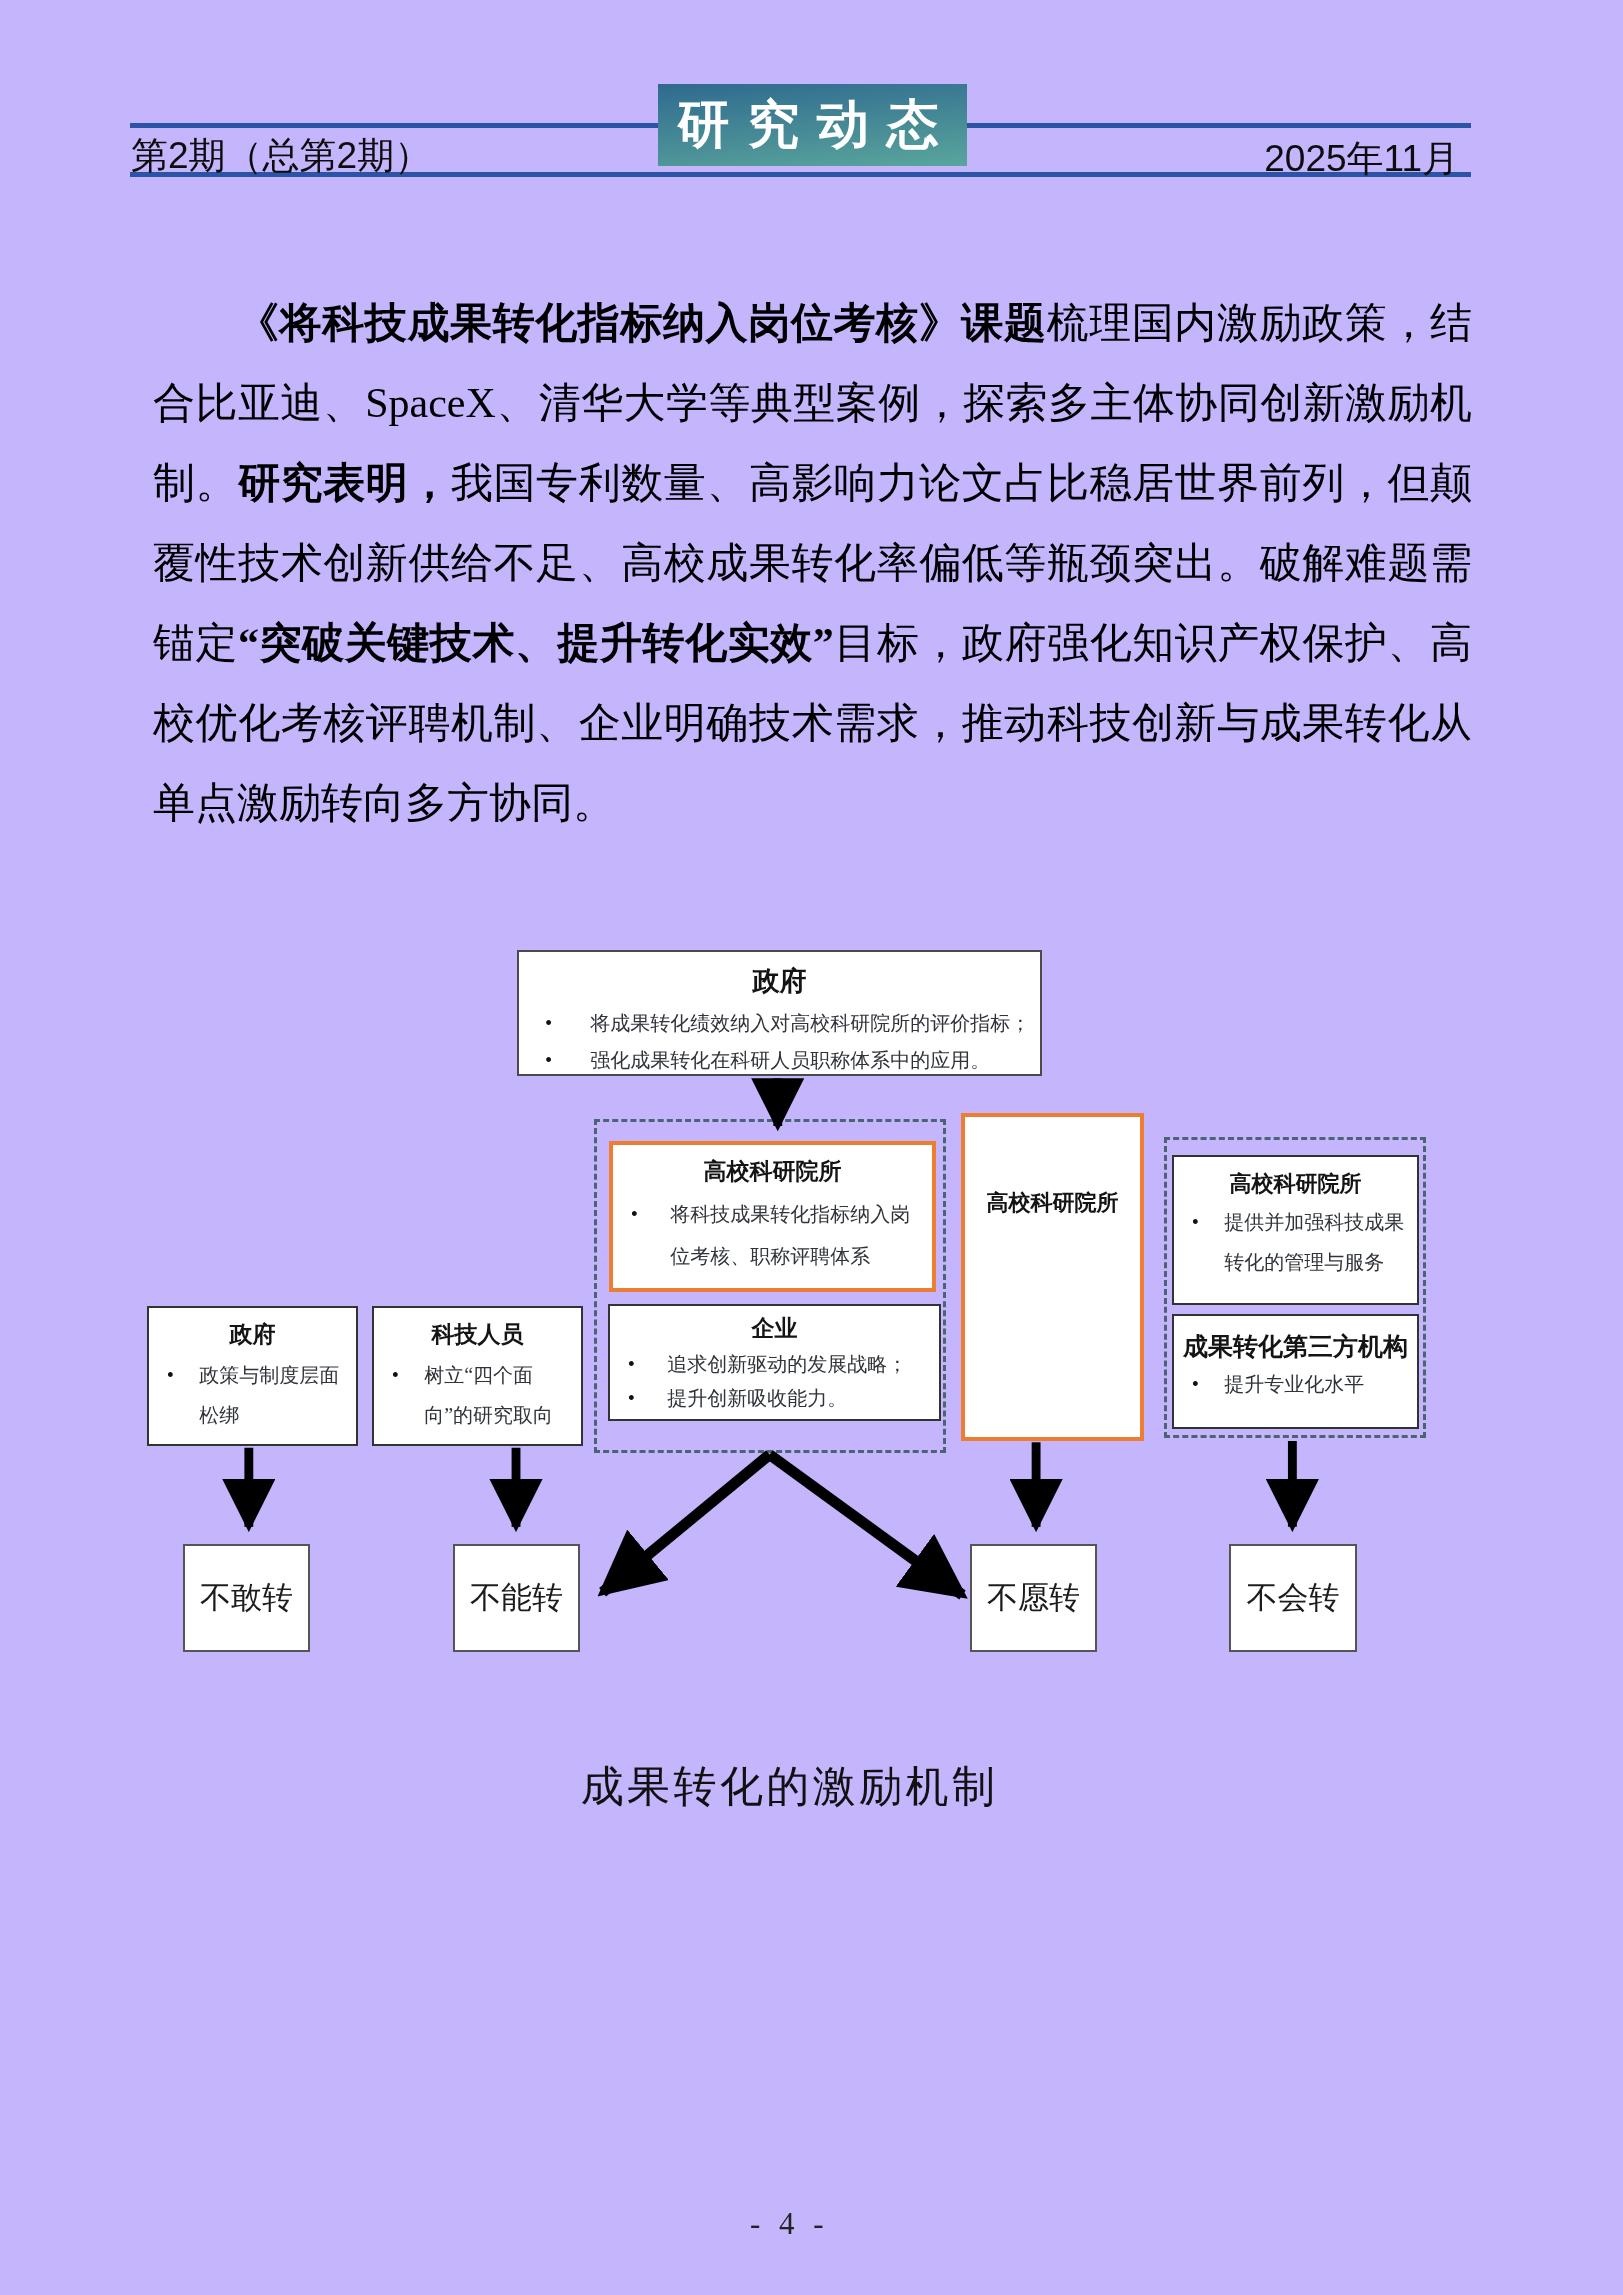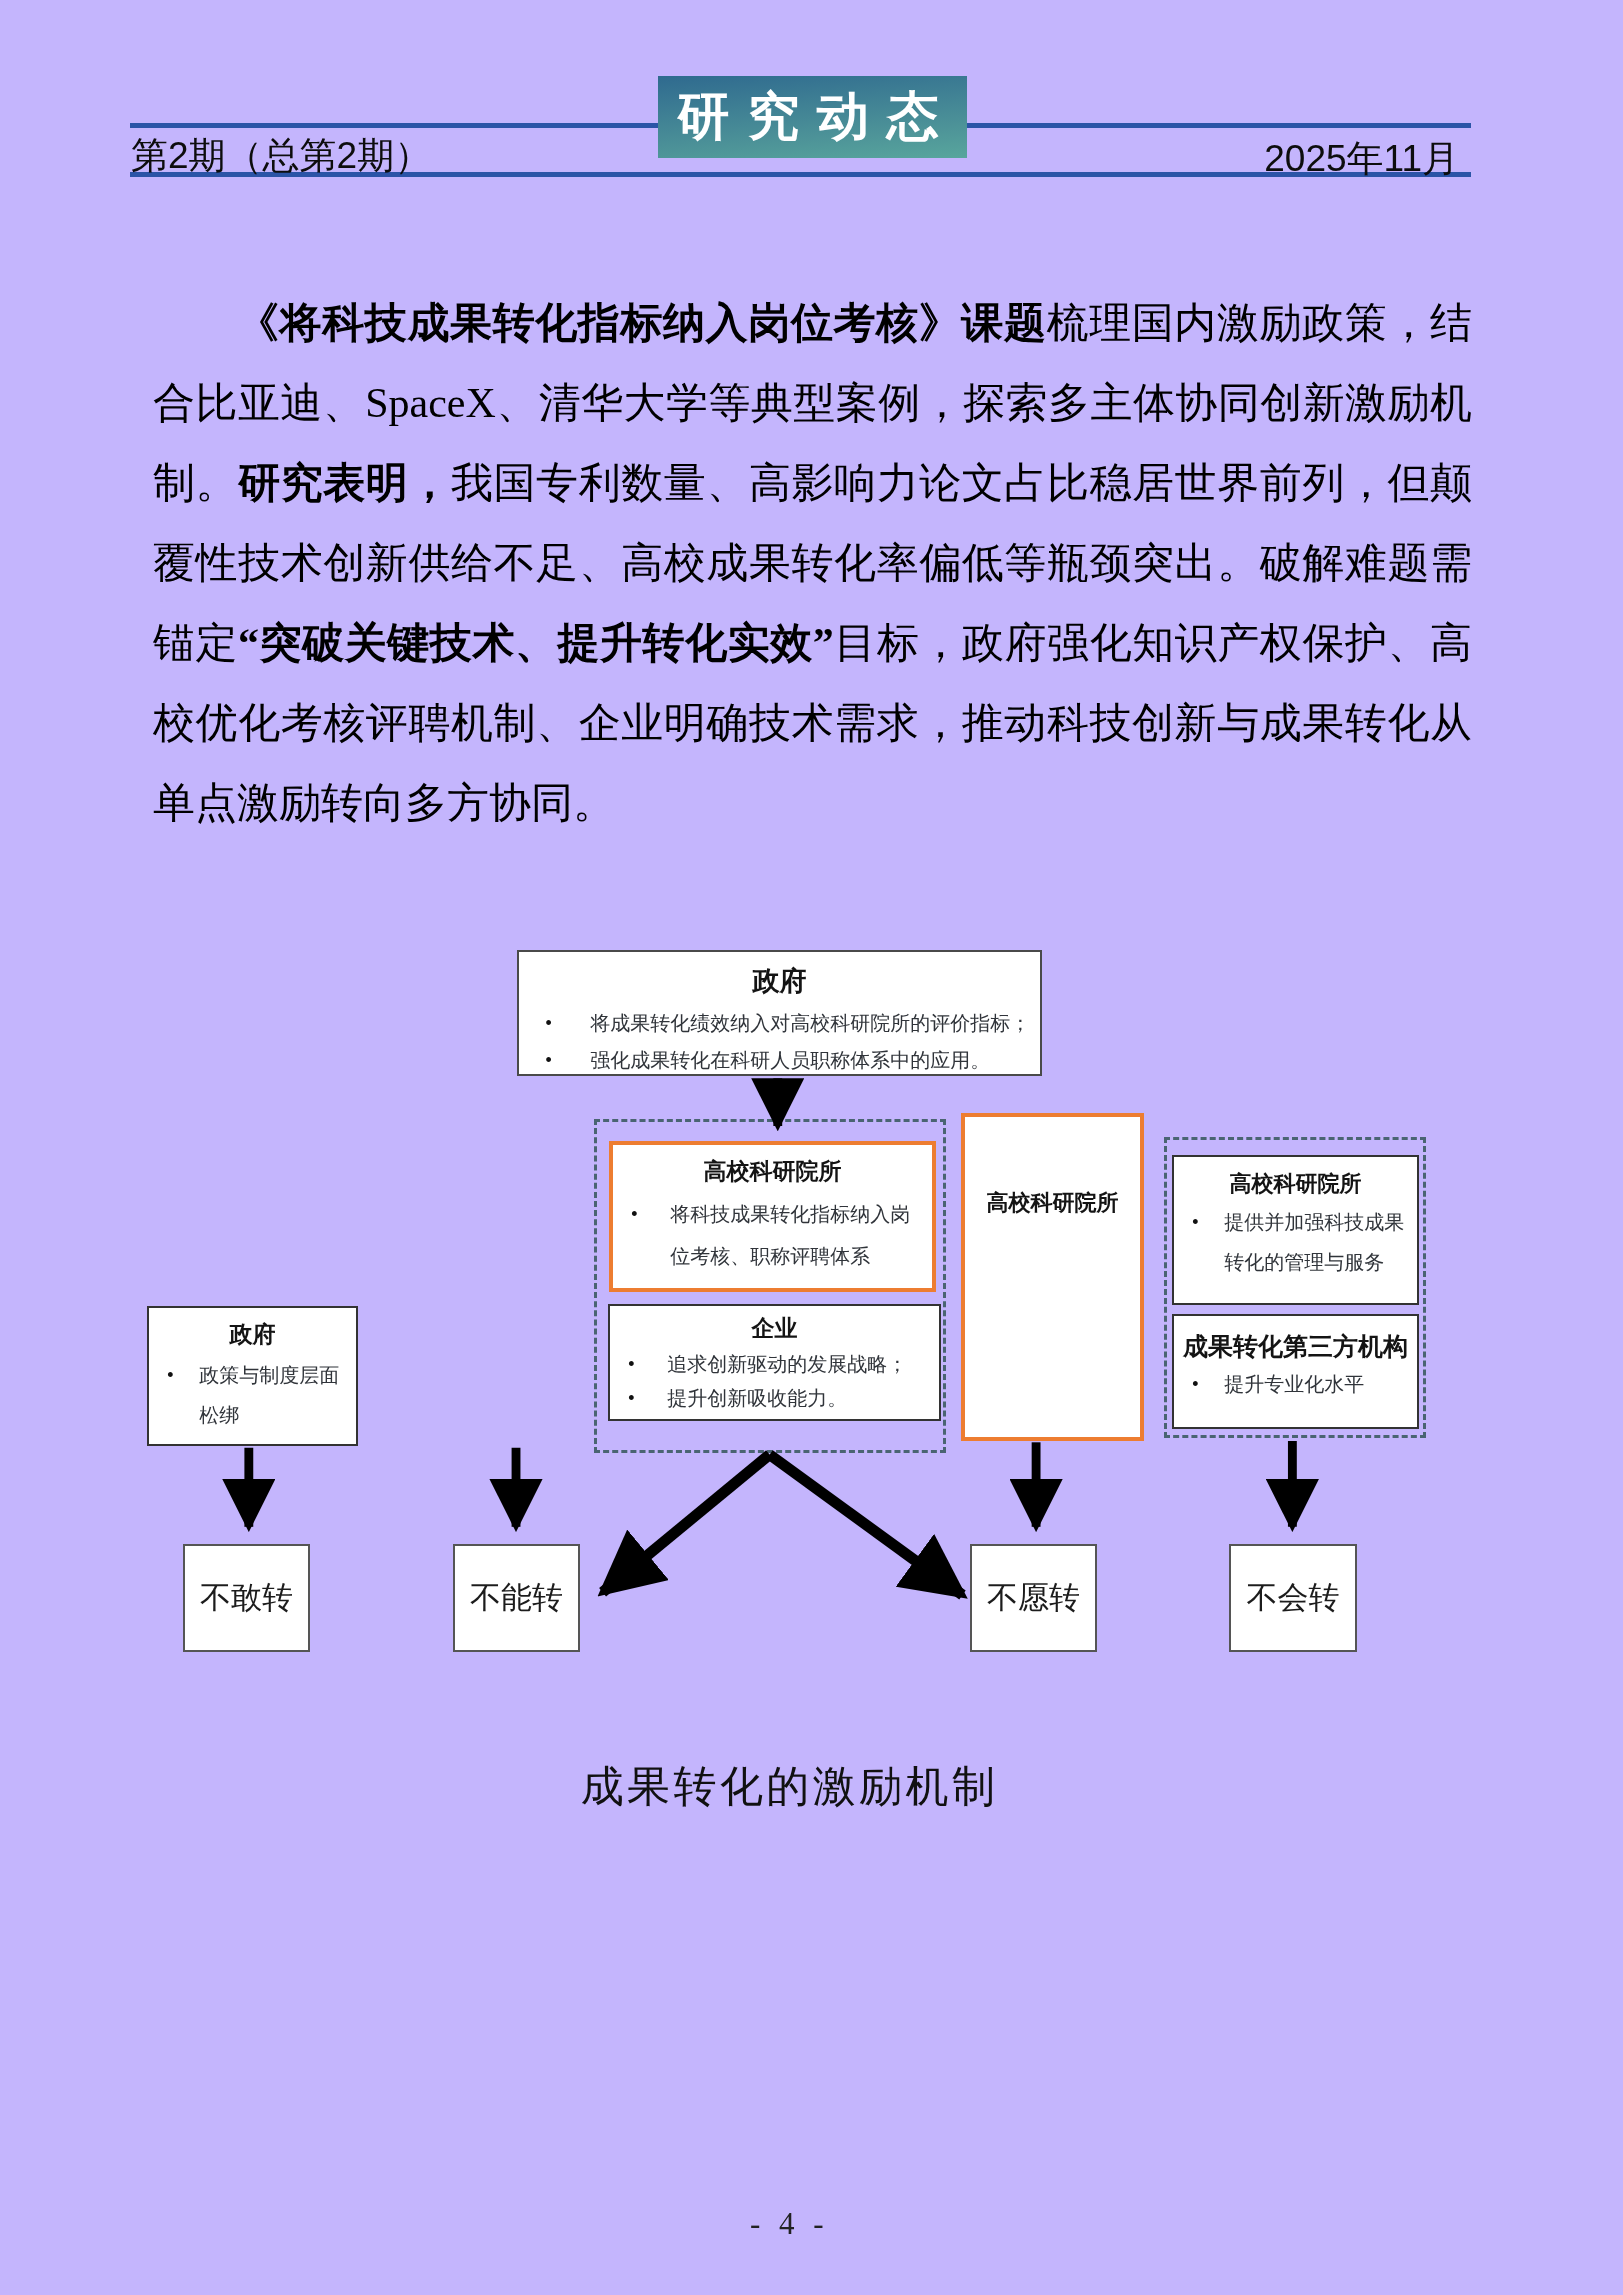--- a/index.html
+++ b/index.html
@@ -7,21 +7,21 @@
         font-family:"Liberation Serif",serif;color:#000;}
 
   
   .hline{position:absolute;left:130px;right:152px;height:4.8px;background:#2b54a7;}
   .hline-top{top:123px;}
   .hline-bottom{top:172px;}
   .issue{position:absolute;left:131px;top:131px;font-family:"Liberation Sans",sans-serif;
          font-size:37px;color:#0d0d0d;white-space:nowrap;}
   .date{position:absolute;right:164px;top:134px;font-family:"Liberation Sans",sans-serif;
         font-size:37px;color:#0d0d0d;white-space:nowrap;}
-  .masthead{position:absolute;left:658px;top:76px;width:309px;height:82px;z-index:2;
+  .masthead{position:absolute;left:658px;top:84px;width:309px;height:82px;z-index:2;
             background:linear-gradient(175deg,#2f6a8f 0%,#4d9398 70%,#58a69d 100%);
             display:flex;align-items:center;justify-content:center;}
   .masthead span{font-family:"Liberation Sans",sans-serif;font-weight:700;color:#fff;
                  font-size:52px;letter-spacing:17.7px;text-indent:8.9px;white-space:nowrap;}
 
   
   .article{position:absolute;left:153px;top:283px;width:1319px;margin:0;
            font-size:42px;line-height:80px;text-align:justify;text-indent:2em;color:#000;}
   .article .b{font-weight:700;}
 
@@ -107,20 +107,26 @@
     </ul>
   </div>
 
   <div class="nbox" style="left:147px;top:1306px;width:211px;height:140px;border-color:#333;">
     <div class="btitle">政府</div>
     <ul class="blist" style="margin-top:4.1px;">
       <li style="padding-left:42px;line-height:40px;">政策与制度层面松绑</li>
     </ul>
   </div>
 
+  <div class="nbox" style="left:372px;top:1306px;width:211px;height:140px;border-color:#333;">
+    <div class="btitle">科技人员</div>
+    <ul class="blist" style="margin-top:4.1px;">
+      <li style="padding-left:42px;line-height:40px;">树立“四个面向”的研究取向</li>
+    </ul>
+  </div>
 
   <div class="endbox" style="left:183px;top:1544px;width:127px;height:108px;">
     <span>不敢转</span>
   </div>
   <div class="endbox" style="left:453px;top:1544px;width:127px;height:108px;">
     <span>不能转</span>
   </div>
   <div class="endbox" style="left:970px;top:1544px;width:127px;height:108px;">
     <span>不愿转</span>
   </div>

